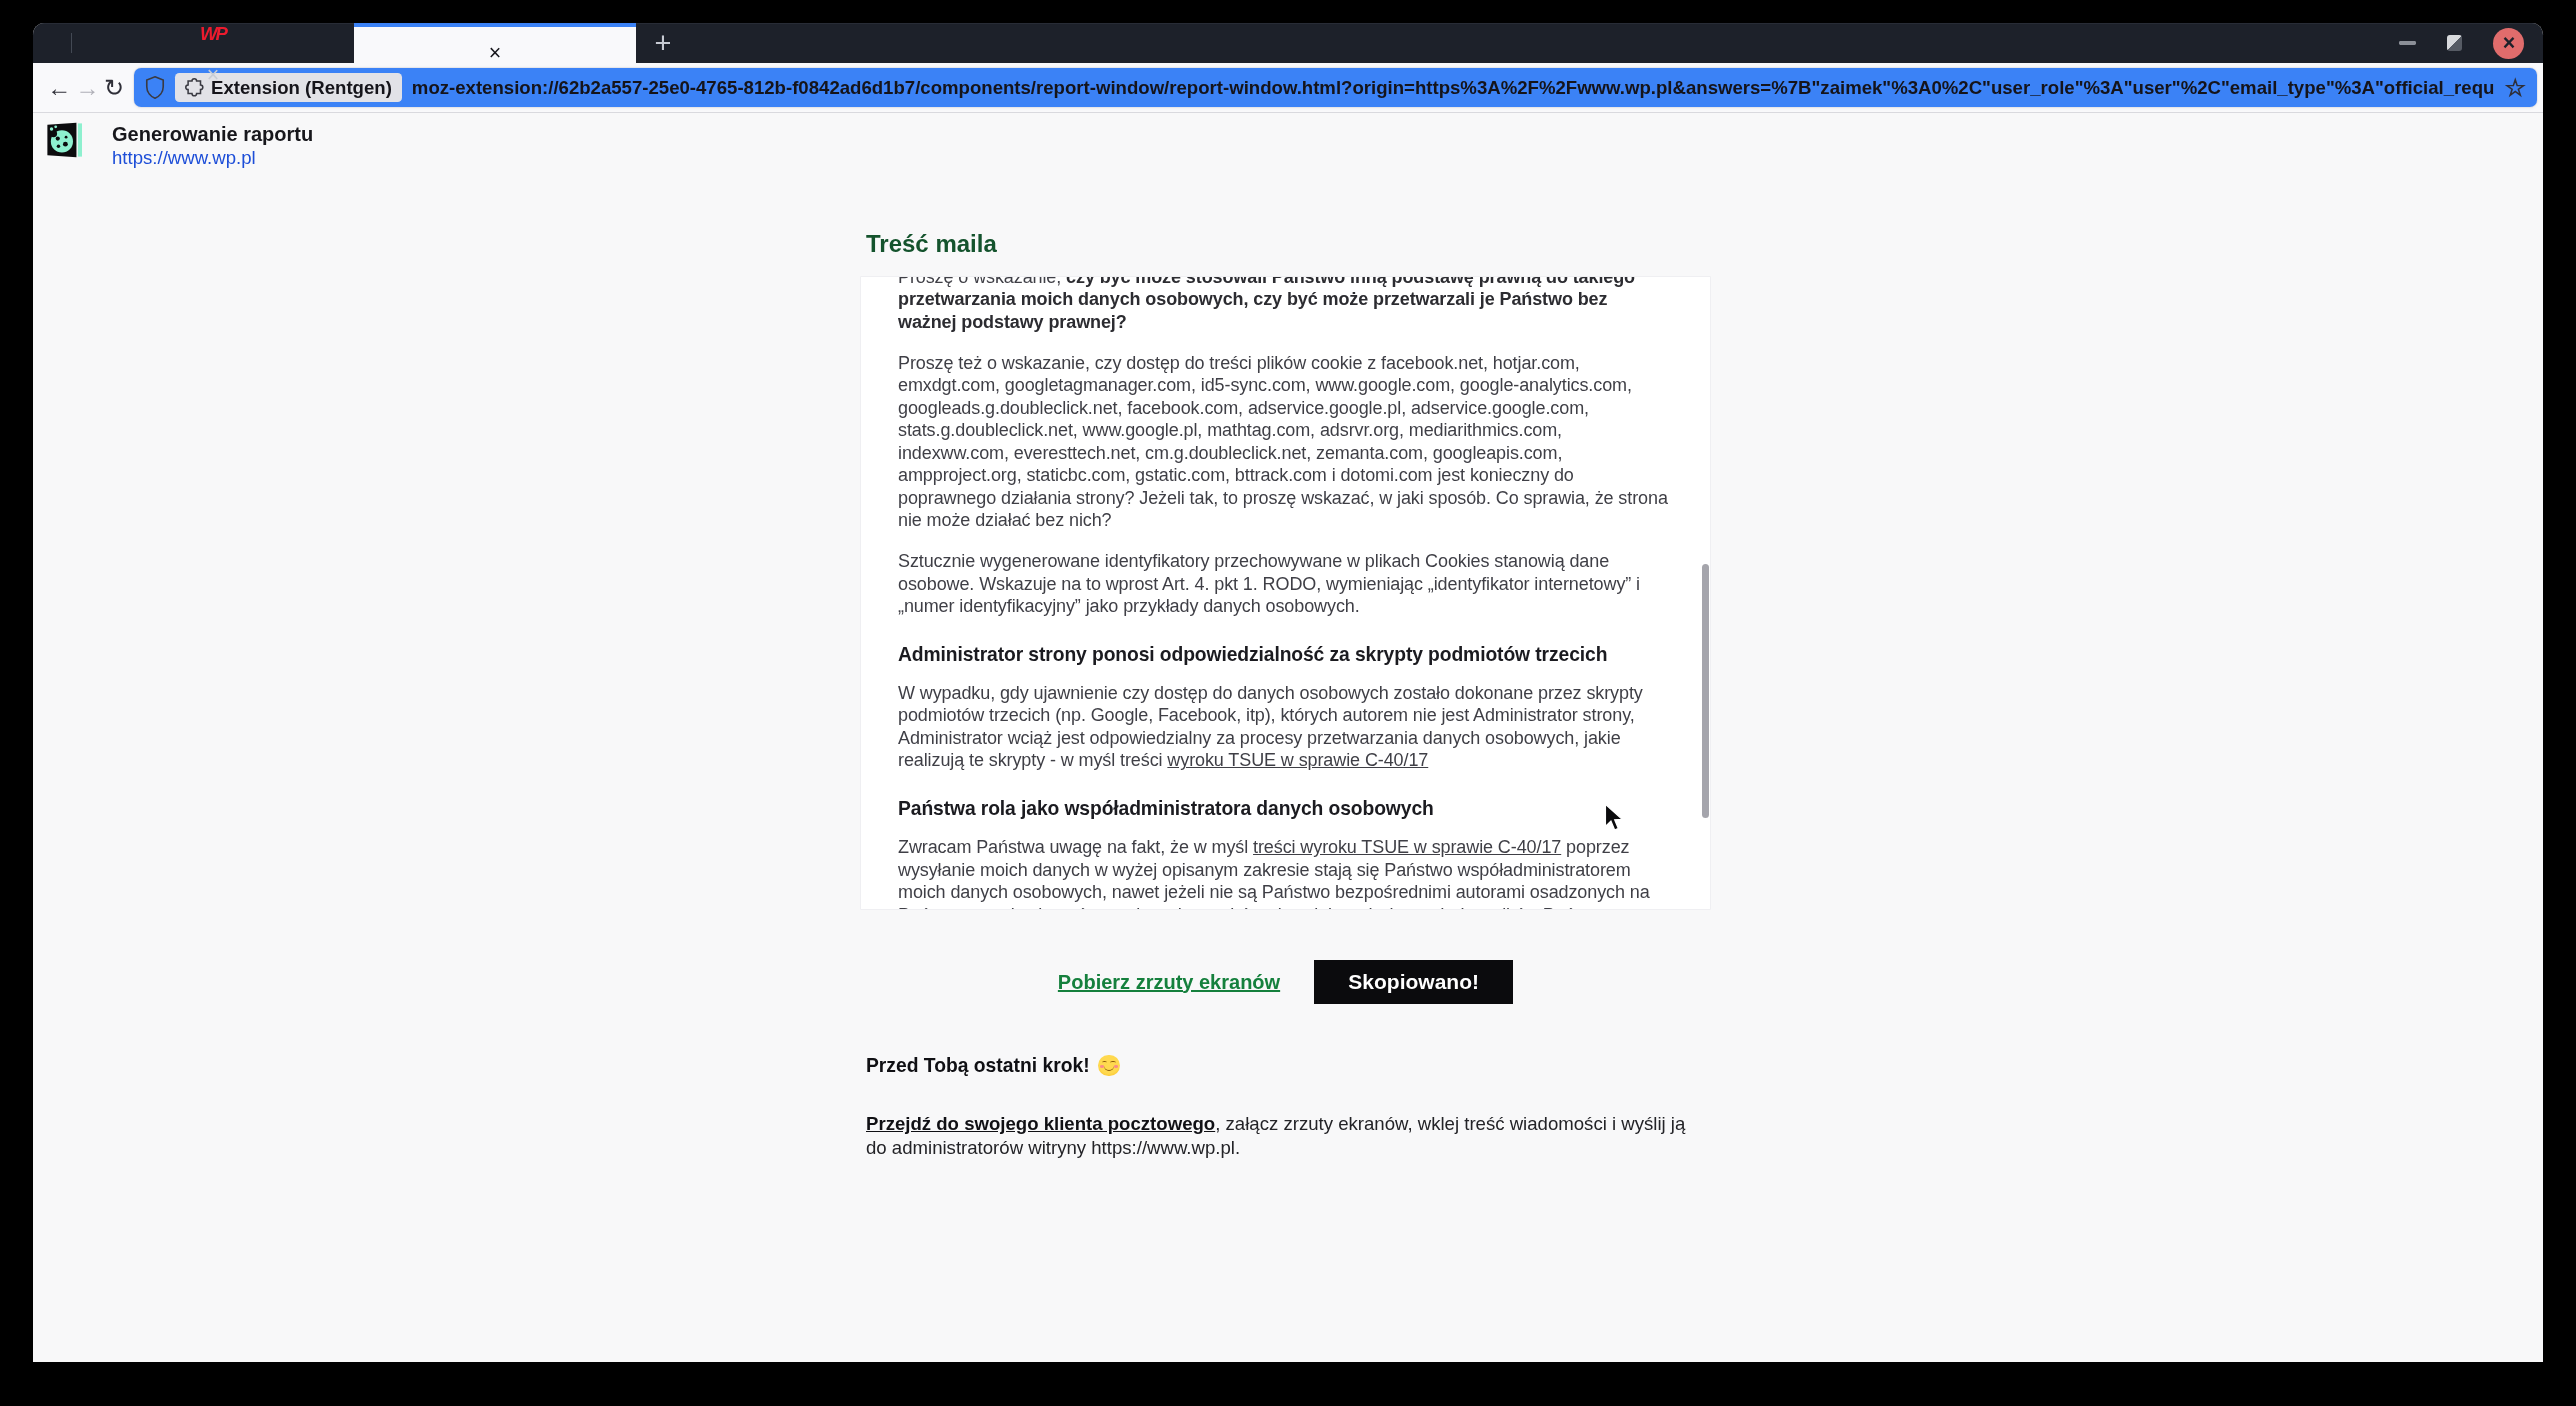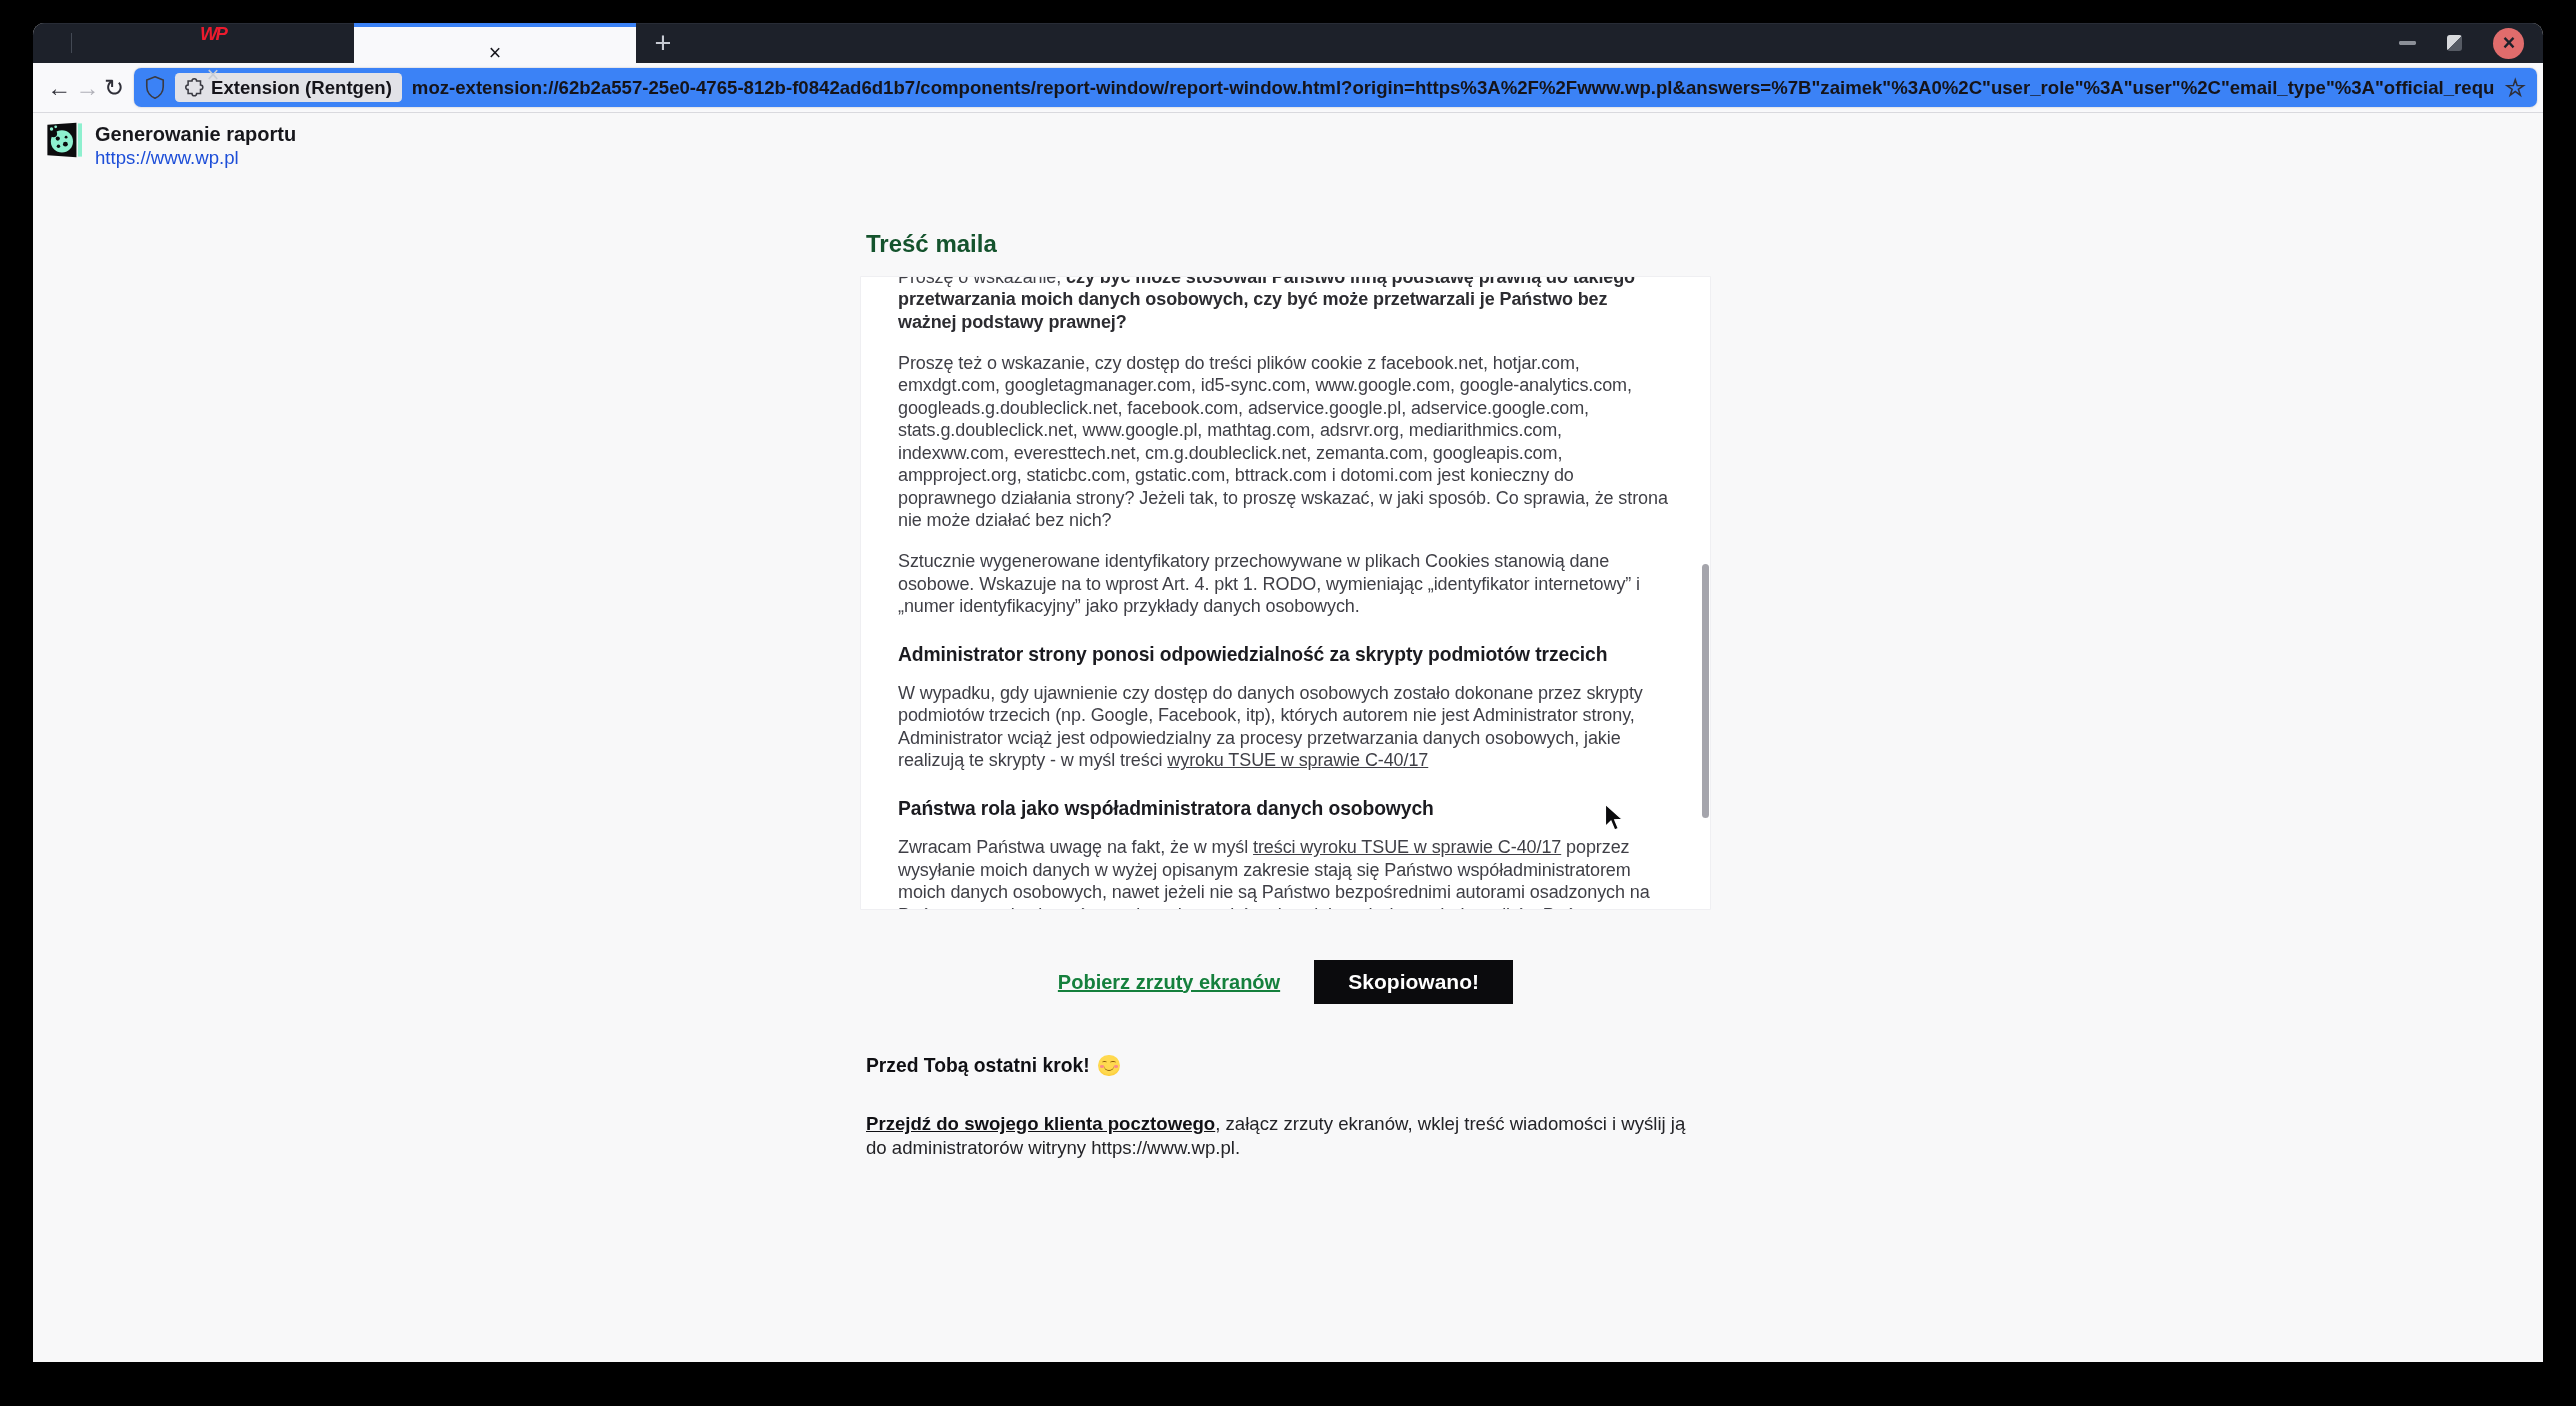--- a/index.html
+++ b/index.html
@@ -42,21 +42,21 @@
           padding:0 10px; font-size:18.6px; color:#15141a; white-space:nowrap; }
   .url-text { flex:1; font-size:18.6px; color:#15141a; white-space:nowrap; overflow:hidden; }
   .star { font-size:24px; color:#2f2f38; }
   .tb-right { display:flex; align-items:center; gap:24px; padding:0 10px 0 7.1px; }
   .avatar { width:31px; height:31px; border-radius:50%;
             background:radial-gradient(circle at 50% 26%, #8a93c9 0 30%, #3a4258 32% 70%, #262c3a 71%); }
   .chev { font-size:29px; color:#2f2f38; line-height:1; }
 
   
   .content { position:relative; height:1248px; background:#f8f8f9; overflow:hidden; }
-  .ext-header { position:absolute; left:13px; top:8.6px; display:flex; gap:13px; align-items:flex-start;justify-content:center; }
+  .ext-header { position:absolute; left:13px; top:8.6px; display:flex; gap:30px; align-items:flex-start;justify-content:center; }
   .ext-head-text .t1 { font-size:20px; font-weight:bold; color:#17171c; line-height:24px; }
   .ext-head-text .t2 { font-size:18.6px; color:#1d4ed8; line-height:23px; }
 
   .mail-heading { position:absolute; left:833px; top:117px; font-size:24px; font-weight:bold; color:#14532d; }
 
   .mail-box { position:absolute; left:828px; top:164px; width:849px; height:632px; background:#fff;
               box-shadow:0 0 0 0.7px #ececef; overflow:hidden; }
   .mail-inner { padding:0 40px 0 37px; margin-top:-11.4px; font-size:18px; line-height:22.5px;
                 color:#3f3f46; letter-spacing:-0.1px; }
   .mail-inner p { margin:0 0 18.6px 0; }

